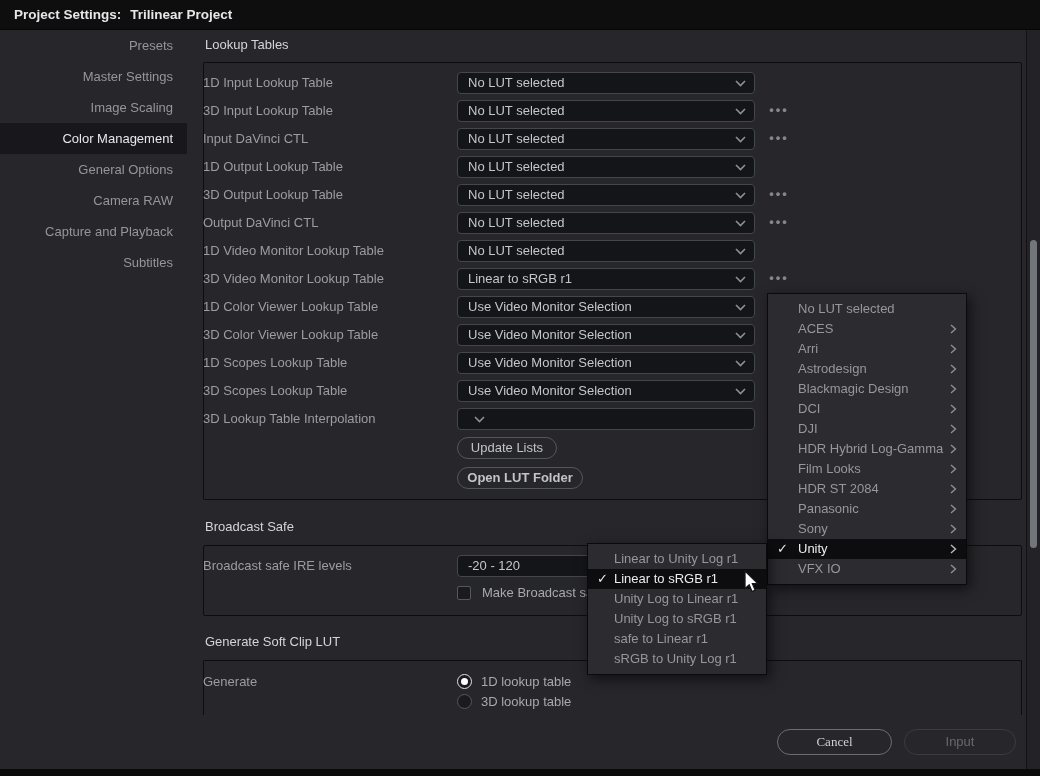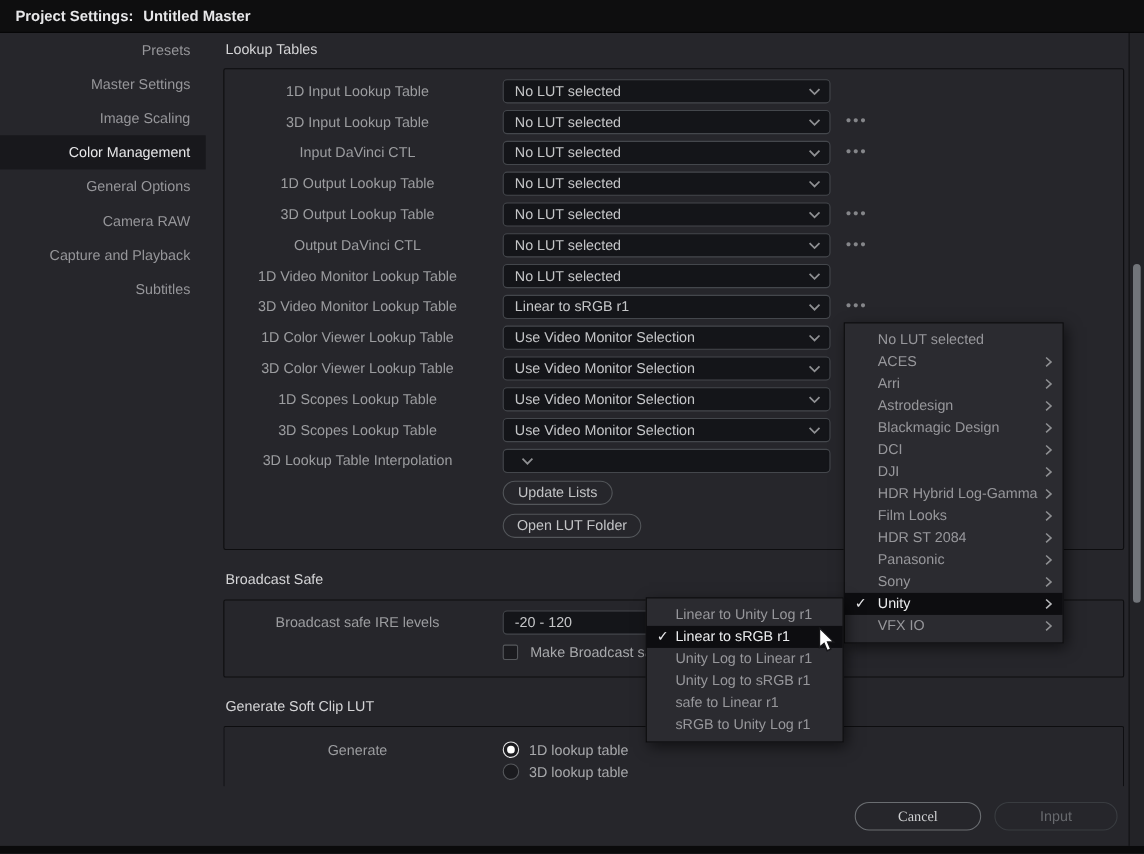--- a/index.html
+++ b/index.html
@@ -32,21 +32,21 @@
   
   .sec-title { position:absolute; left:205px; height:16px; line-height:16px; color:#d5d5d7; }
 
   
   .gbox { position:absolute; border:1px solid #0d0d0f; border-radius:2px; }
   .gbox.noclip { border-bottom:none; border-radius:2px 2px 0 0; }
 
   
   .row-label {
     position:absolute; left:203px; width:244px; height:28px; line-height:28px;
-    text-align:center; color:#9c9da0; white-space:nowrap;
+    text-align:left; color:#9c9da0; white-space:nowrap;
   }
   .dropdown {
     position:absolute; left:457px; width:298px; height:22px;
     background:#141519; border:1px solid #44474c; border-radius:4px;
     display:flex; align-items:center; padding:0 8px 0 10px; cursor:default;
   }
   .dd-value { flex:1; color:#c5c6c8; white-space:nowrap; overflow:hidden; line-height:20px; }
   .chev-down { flex:none; margin-left:6px; }
   .dots-btn {
     position:absolute; left:762px; width:34px; height:22px; line-height:20px;
@@ -109,21 +109,21 @@
     background:#72757a; border-radius:3.5px; z-index:2;
   }
 
   .cursor { position:absolute; left:744px; top:570px; z-index:50; }
 </style>
 </head>
 <body>
 
 <div class="titlebar">
   <span>Project Settings:</span>
-  <span class="tval">Untitled Master</span>
+  <span class="tval">Trilinear Project</span>
 </div>
 
 <div class="side-item" style="top:30px">Presets</div>
 <div class="side-item" style="top:61px">Master Settings</div>
 <div class="side-item" style="top:92px">Image Scaling</div>
 <div class="side-item sel" style="top:123px">Color Management</div>
 <div class="side-item" style="top:154px">General Options</div>
 <div class="side-item" style="top:185px">Camera RAW</div>
 <div class="side-item" style="top:216px">Capture and Playback</div>
 <div class="side-item" style="top:247px">Subtitles</div>
@@ -233,21 +233,21 @@
 </div>
 
 <div class="row-label" style="top:405px">3D Lookup Table Interpolation</div>
 <div class="dropdown" style="top:408px">
   <svg class="chev-down" width="11" height="7" viewBox="0 0 11 7">
       <polyline points="1,1 5.5,5.5 10,1" fill="none" stroke="#8f9093" stroke-width="1.6"></polyline>
     </svg>
 </div>
 
 <button class="pill-btn" style="left:457px; top:437px; width:100px;">Update Lists</button>
-<button class="pill-btn" style="left:457px; top:467px; width:126px;">Open LUT Folder</button>
+<button class="pill-btn" style="left:457px; top:467px; width:126px;font-weight:bold;">Open LUT Folder</button>
 
 <div class="sec-title" style="top:519px">Broadcast Safe</div>
 <div class="gbox" style="left:203px; top:545px; width:819px; height:71px;"></div>
 <div class="row-label" style="top:552px">Broadcast safe IRE levels</div>
 <div class="dropdown" style="top:555px">
   <span class="dd-value">-20 - 120</span>
   <svg class="chev-down" width="11" height="7" viewBox="0 0 11 7">
       <polyline points="1,1 5.5,5.5 10,1" fill="none" stroke="#8f9093" stroke-width="1.6"></polyline>
     </svg>
 </div>

